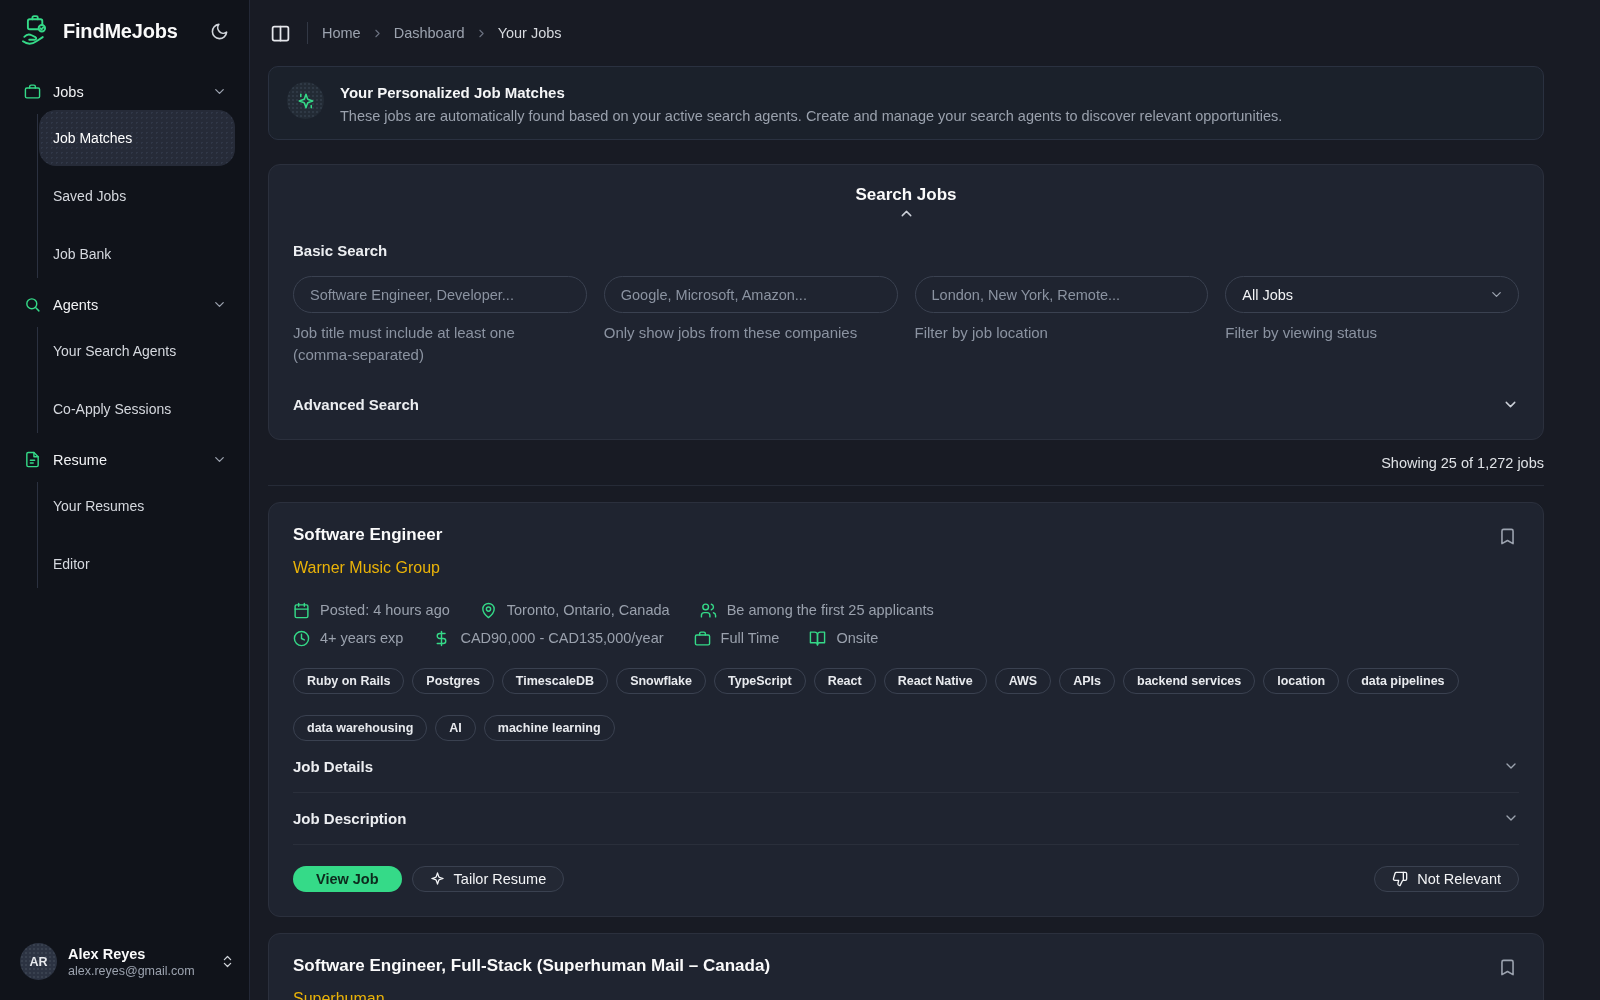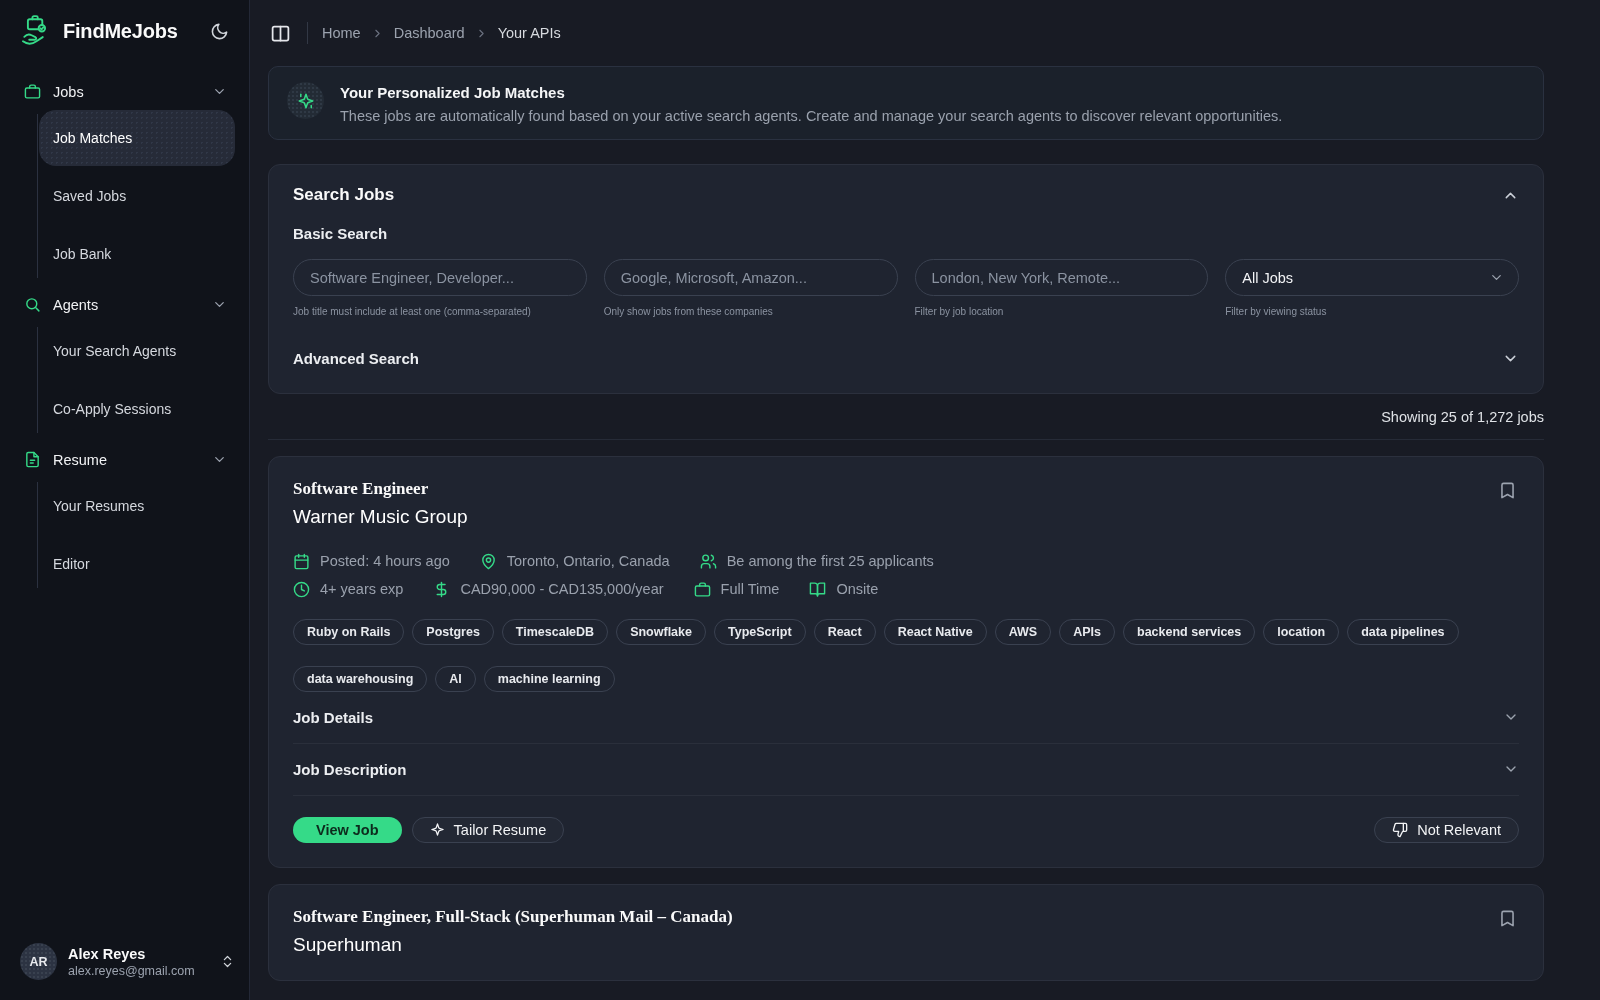--- a/index.html
+++ b/index.html
@@ -73,53 +73,53 @@
     display:flex; align-items:center; justify-content:center; color:#35da88; flex:none;
   }
   .banner-title { font-size:15px; font-weight:700; color:#f5f6f7; padding-top:2px; }
   .banner-desc { font-size:14.5px; color:#9aa1ad; margin-top:7px; }
 
   
   .card {
     background:#1f2430; border:1px solid #2b303d; border-radius:12px;
   }
   .search-card { margin-top:24px; padding:20px 24px 26px 24px; }
-  .card-head { display:flex; align-items:center; justify-content:space-between; cursor:pointer; }
+  .card-head { display:flex; align-items:center; justify-content:space-between; cursor:pointer;flex-direction:column; }
   .card-title { font-size:17px; font-weight:700; color:#fafafa; }
   .chev { color:#cbd0d8; }
   .sub-head { font-size:15px; font-weight:700; color:#eceef1; margin-top:20px; }
   .fields { display:grid; grid-template-columns:repeat(4,1fr); column-gap:17px; margin-top:17px; }
   .pill-input {
     width:100%; height:37px; border-radius:19px; border:1px solid #3a4150;
     background:transparent; padding:0 16px; font-size:14.5px; color:#eceef1;
     font-family:"Liberation Sans", sans-serif; outline:none;
   }
   .pill-input::placeholder { color:#8b93a1; }
   .pill-select {
     height:37px; border-radius:19px; border:1px solid #3a4150;
     display:flex; align-items:center; justify-content:space-between;
     padding:0 14px 0 16px; cursor:pointer;
   }
   .pill-select .sel-val { font-size:14.5px; font-weight:500; color:#f3f4f6; }
-  .helper { font-size:10px; color:#8b93a1; margin-top:9px; line-height:1.45; padding-right:20px; }
+  .helper { font-size:15px; color:#8b93a1; margin-top:9px; line-height:1.45; padding-right:20px; }
   .advanced-row { display:flex; align-items:center; justify-content:space-between; margin-top:30px; cursor:pointer; }
 
   
   .results-row {
     display:flex; justify-content:flex-end; padding:15px 0 14px 0;
     border-bottom:1px solid #262b37;
   }
   .results-text { font-size:14.5px; color:#dfe2e6; }
 
   
   .job-card { margin-top:16px; padding:22px 24px 24px 24px; }
   .job-head { display:flex; align-items:flex-start; justify-content:space-between; }
-  .job-title { font-size:17px; font-weight:700; color:#fafafa;font-family:Liberation Serif, serif; }
+  .job-title { font-size:17px; font-weight:700; color:#fafafa; }
   .bookmark-btn { background:none; border:none; color:#9ca3af; cursor:pointer; padding:2px; }
-  .job-company { font-size:19px; color:#ffffff; margin-top:7px; }
+  .job-company { font-size:16px; color:#eab308; margin-top:14px; }
   .meta-wrap { margin-top:25px; display:flex; flex-direction:column; gap:11px; }
   .meta-row { display:flex; flex-wrap:wrap; column-gap:30px; row-gap:11px; }
   .meta-item { display:flex; align-items:center; gap:10px; }
   .meta-item .m-icon { color:#35da88; }
   .meta-text { font-size:14.5px; color:#9aa1ad; }
   .tags { margin-top:21px; display:flex; flex-wrap:wrap; gap:21px 8px; }
   .tag {
     border:1px solid #3a4150; border-radius:14px; padding:5px 13px;
     font-size:12.5px; font-weight:700; color:#e8eaee; white-space:nowrap;
   }
@@ -266,21 +266,21 @@
         <svg width="13" height="13" viewBox="0 0 24 24" fill="none" stroke="currentColor" stroke-width="2" stroke-linecap="round" stroke-linejoin="round">
             <path d="m9 18 6-6-6-6"></path>
           </svg>
       </span>
       <a class="crumb">Dashboard</a>
       <span class="crumb-sep">
         <svg width="13" height="13" viewBox="0 0 24 24" fill="none" stroke="currentColor" stroke-width="2" stroke-linecap="round" stroke-linejoin="round">
             <path d="m9 18 6-6-6-6"></path>
           </svg>
       </span>
-      <span class="crumb current">Your APIs</span>
+      <span class="crumb current">Your Jobs</span>
     </nav>
   </div>
 
   <div class="content">
 
     <section class="banner">
       <div class="banner-icon">
         <svg width="18" height="18" viewBox="0 0 24 24" fill="none" stroke="currentColor" stroke-width="2" stroke-linecap="round" stroke-linejoin="round">
             <path d="m12 3-1.9 5.8a2 2 0 0 1-1.3 1.3L3 12l5.8 1.9a2 2 0 0 1 1.3 1.3L12 21l1.9-5.8a2 2 0 0 1 1.3-1.3L21 12l-5.8-1.9a2 2 0 0 1-1.3-1.3Z"></path>
             <path d="M5 3v3"></path>

